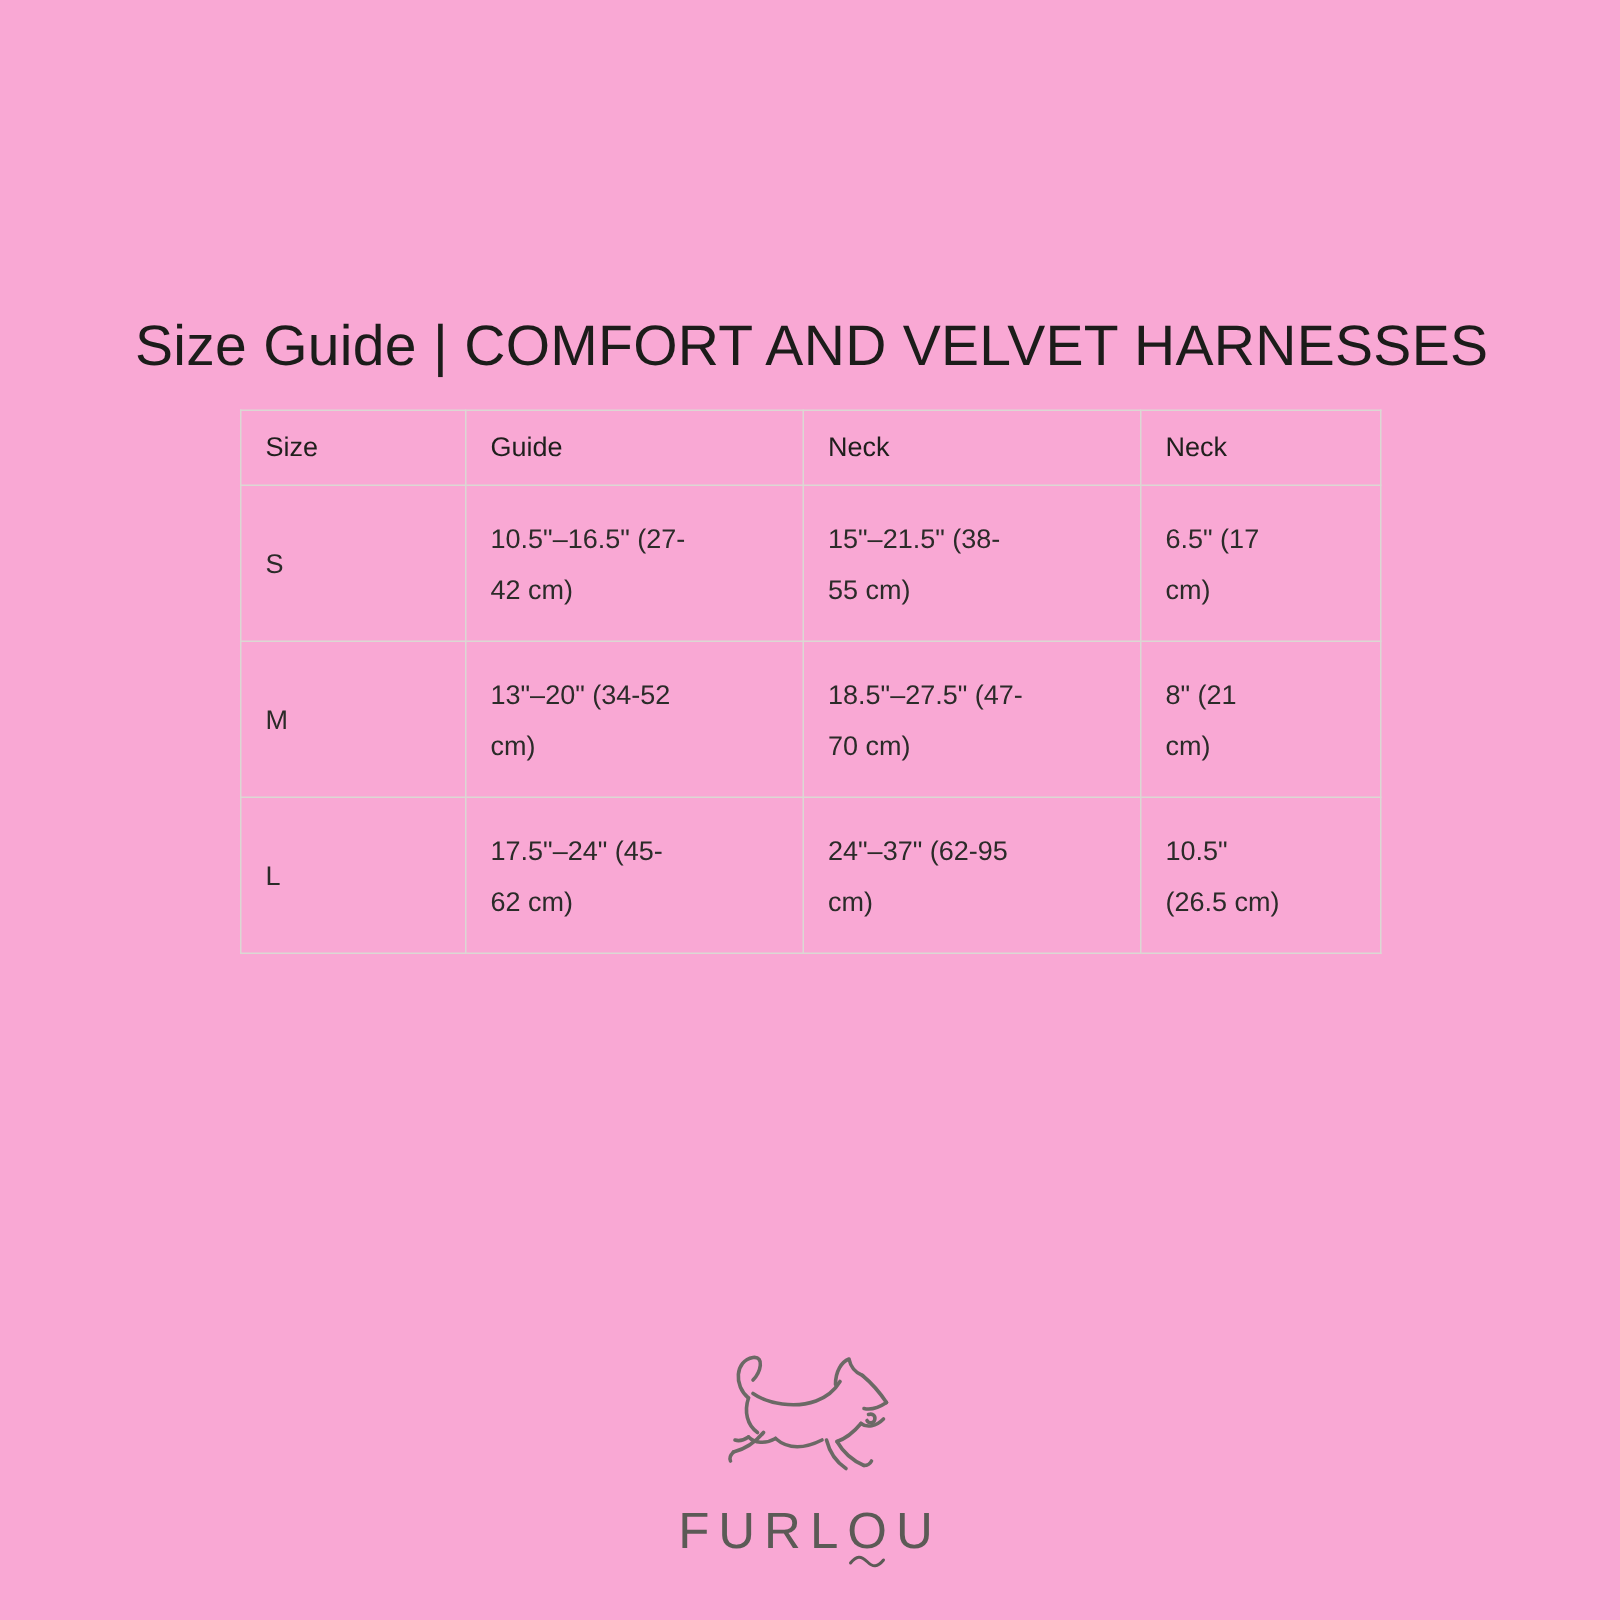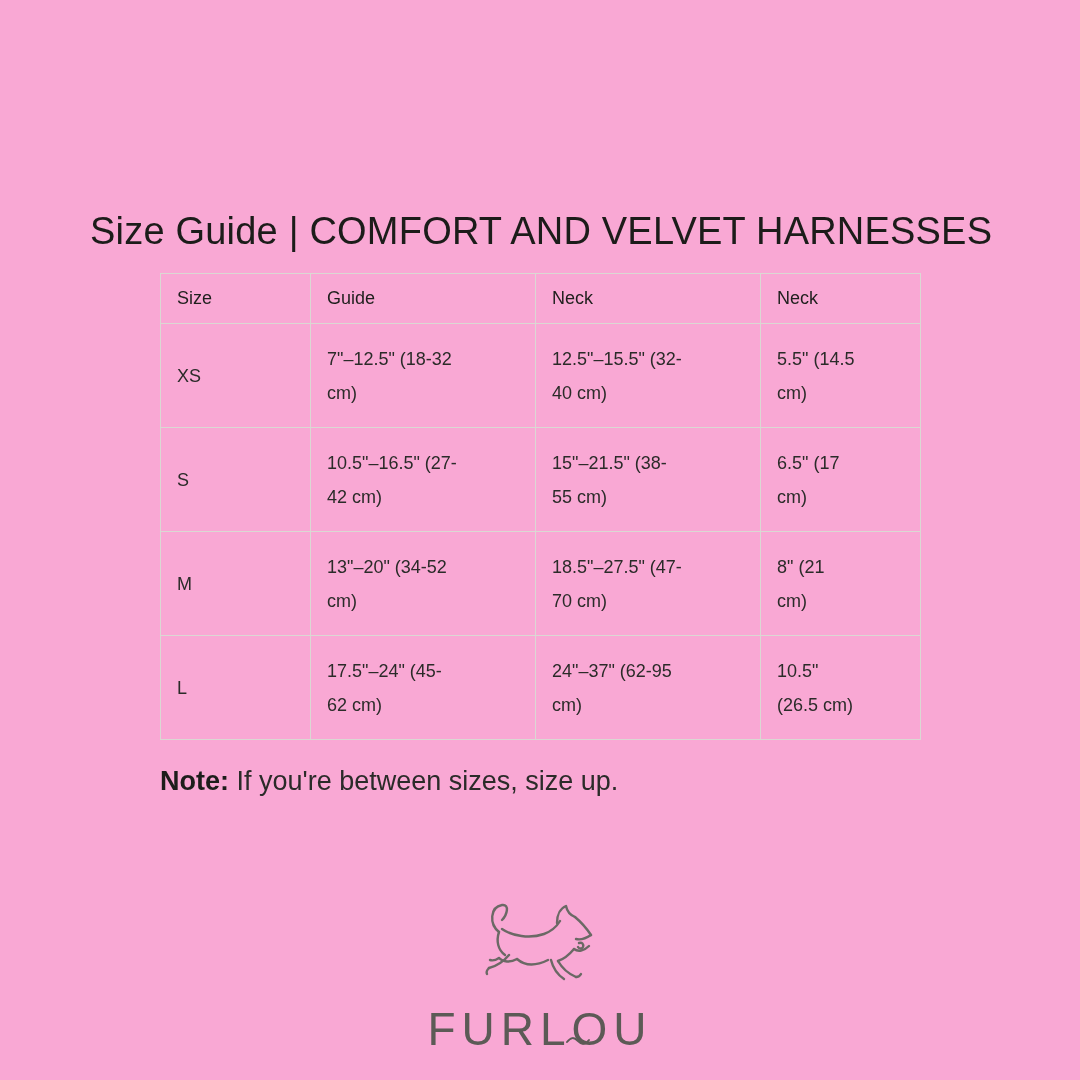--- a/index.html
+++ b/index.html
@@ -61,21 +61,21 @@
   .logo-dog{
     position:absolute;
     left:478px; top:898px;
     width:126px; height:94px;
   }
   .wordmark{
     position:absolute;
     left:0; top:1002px;
     width:100%;
     text-align:center;
-    font-size:46px;
+    font-size:34px;
     letter-spacing:6px;
     font-weight:400;
     color:#5c5a56;
   }
   .o-wave{
     position:absolute;
     left:565px; top:1036px;
     width:26px; height:10px;
   }
 </style>
@@ -96,29 +96,20 @@
     <thead>
       <tr>
         <th>Size</th>
         <th>Guide</th>
         <th>Neck</th>
         <th>Neck</th>
       </tr>
     </thead>
     <tbody>
       <tr>
-        <td>XS</td>
-        <td>7"–12.5" (18-32
-cm)</td>
-        <td>12.5"–15.5" (32-
-40 cm)</td>
-        <td>5.5" (14.5
-cm)</td>
-      </tr>
-      <tr>
         <td>S</td>
         <td>10.5"–16.5" (27-
 42 cm)</td>
         <td>15"–21.5" (38-
 55 cm)</td>
         <td>6.5" (17
 cm)</td>
       </tr>
       <tr>
         <td>M</td>
@@ -134,21 +125,20 @@
         <td>17.5"–24" (45-
 62 cm)</td>
         <td>24"–37" (62-95
 cm)</td>
         <td>10.5"
 (26.5 cm)</td>
       </tr>
     </tbody>
   </table>
 
-  <p class="note"><b>Note:</b> <span>If you're between sizes, size up.</span></p>
 
   <svg class="logo-dog" viewBox="0 0 126 94" fill="none" stroke="#6b6965" stroke-width="2.4" stroke-linecap="round" stroke-linejoin="round" aria-hidden="true">
 
     <path d="M21,34 C11,26 12,9 24,7 C32,6 29,17 24,22"></path>
 
     <path d="M24,31 C34,38 52,41 66,36 C74,33 79,28 82,23"></path>
 
     <path d="M79,25 C79,16 83,10 88,8 C89,13 92,17 97,19"></path>
 
     <path d="M97,19 C103,24 109,31 113,37"></path>

